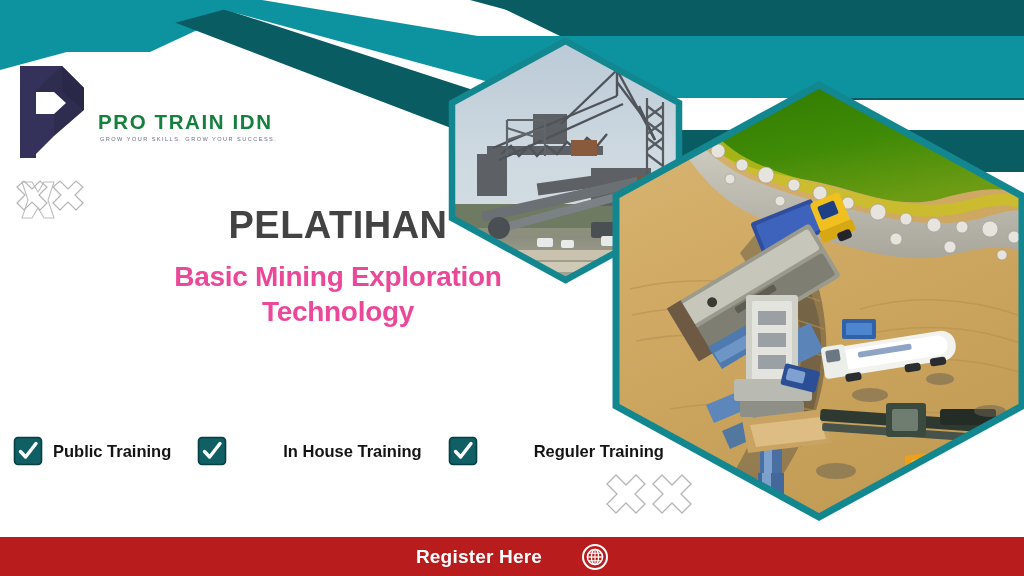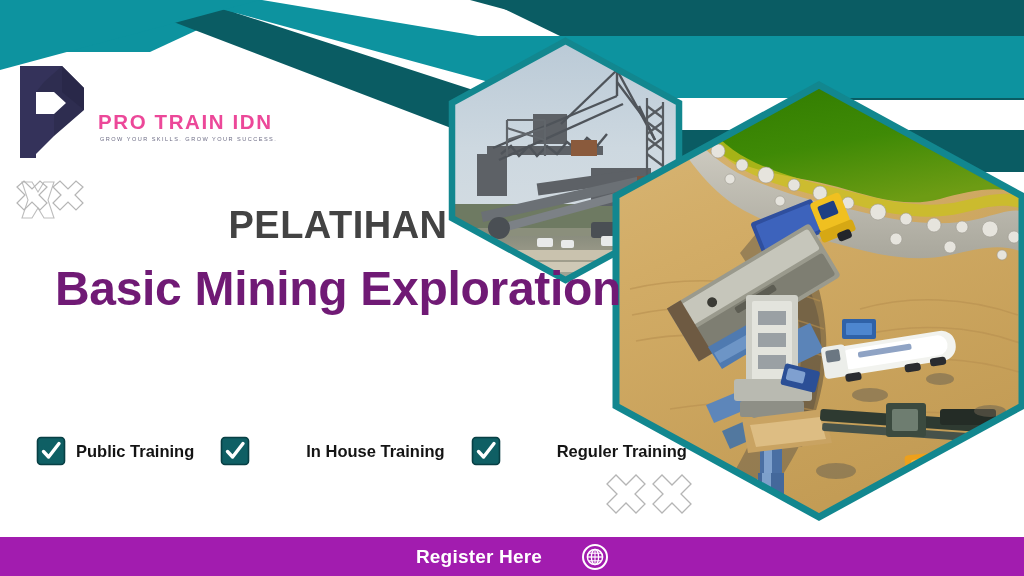--- a/index.html
+++ b/index.html
@@ -21,21 +21,21 @@
 
   
   .logo-wrap {
     position:absolute; left:14px; top:62px;
     width:215px; height:100px;
   }
   .logo-mark { position:absolute; left:0; top:0; width:78px; height:100px; }
   .logo-text {
     position:absolute; left:84px; top:48px;
     font-size:20.5px; font-weight:bold; letter-spacing:1.6px;
-    color:#ec4899; white-space:nowrap;
+    color:#15803d; white-space:nowrap;
     font-family:"Liberation Sans", sans-serif;
   }
   .logo-tag {
     position:absolute; left:86px; top:74px;
     font-size:5.6px; letter-spacing:1.45px; color:#6d6c85;
     white-space:nowrap; font-family:"Liberation Sans", sans-serif;
   }
 
   
   .xdeco { position:absolute; }
@@ -44,45 +44,45 @@
 
   
   .headline { position:absolute; left:0; top:206px; width:664px; text-align:center;padding-left:12px; }
   .kicker {
     font-size:38px; font-weight:bold; color:#434343;
     letter-spacing:0.5px; line-height:1.05;
     font-family:"Liberation Sans", sans-serif;
   }
   .title {
     margin-top:13px;
-    font-size:48px; font-weight:bold; color:#701a75;
+    font-size:28px; font-weight:bold; color:#ec4899;
     line-height:1.27; letter-spacing:-0.3px;
     font-family:"Liberation Sans", sans-serif;
   }
 
   
-  .checks { position:absolute; left:36px; top:436px; display:flex; align-items:center; }
+  .checks { position:absolute; left:13px; top:436px; display:flex; align-items:center; }
   .check-item { display:flex; align-items:center; }
   .check-item + .check-item { margin-left:26px;gap:46px; }
   .cbox { width:30px; height:30px; flex:0 0 30px; }
   .clabel {
     margin-left:10px; font-size:16.5px; font-weight:bold;
     color:#141414; white-space:nowrap;
     font-family:"Liberation Sans", sans-serif;
   }
 
   
   .hex { position:absolute; }
   .hex-small { left:441px; top:36px; width:249px; height:249px; }
   .hex-big   { left:610px; top:79px; width:418px; height:444px; }
 
   
   .footer {
     position:absolute; left:0; bottom:0; width:1024px; height:39px;
-    background:#a21caf;
+    background:#b91c1c;
     display:flex; align-items:center; justify-content:center;
   }
   .footer-inner { display:flex; align-items:center; }
   .reg-text {
     font-size:19px; font-weight:bold; color:#ffffff;
     letter-spacing:0.2px; font-family:"Liberation Sans", sans-serif;
   }
   .globe { margin-left:40px; width:26px; height:26px; flex:0 0 26px; }
   .site {
     margin-left:15px; font-size:18px; font-weight:bold; color:#ffffff;
@@ -406,20 +406,21 @@
       <rect x="148" y="394" width="26" height="50" fill="#44689b"></rect>
       <rect x="152" y="394" width="9" height="50" fill="#7da0cb"></rect>
     </g>
     <polygon points="209,6 412,117 412,327 209,438 6,327 6,117" fill="none" stroke="#12878f" stroke-width="7"></polygon>
   </svg>
 
   <div class="headline">
     <div class="kicker">PELATIHAN</div>
     <div class="title">
       <div>Basic Mining Exploration</div>
+      <div>Technology</div>
     </div>
   </div>
 
   <div class="checks">
 
     <div class="check-item">
       <svg class="cbox" viewBox="0 0 30 30">
         <rect x="1.5" y="1.5" width="27" height="27" rx="3.5" fill="#0f5f64" stroke="#083f44" stroke-width="1.6"></rect>
         <path d="M7.5,15.5 L12.6,21 L23,7.5" fill="none" stroke="#ffffff" stroke-width="3.4" stroke-linecap="round" stroke-linejoin="round"></path>
       </svg>

